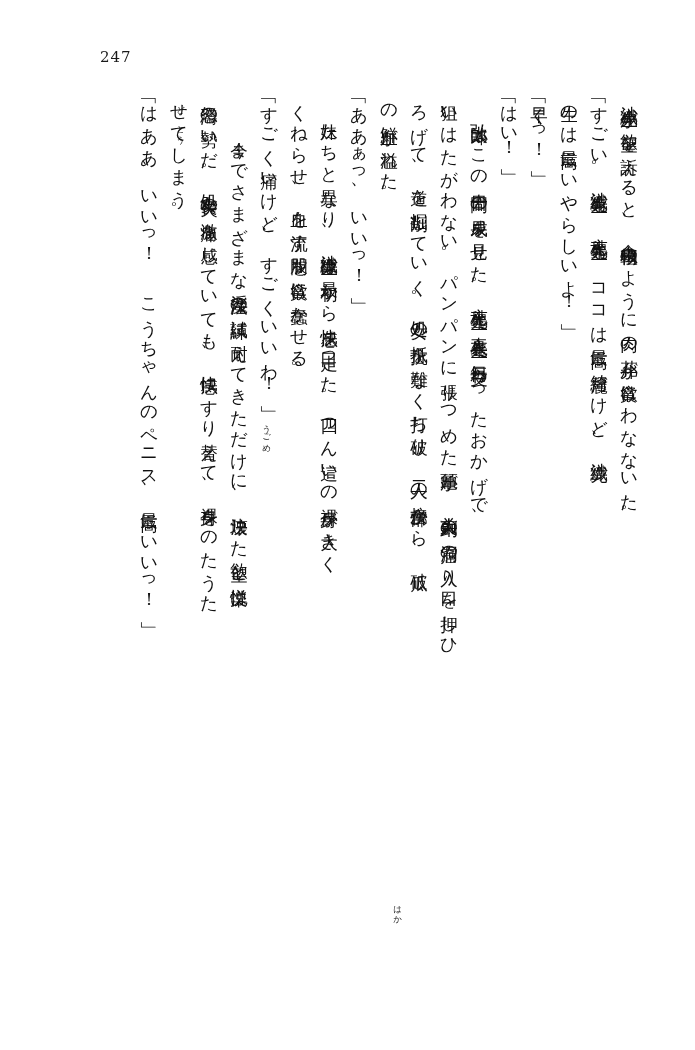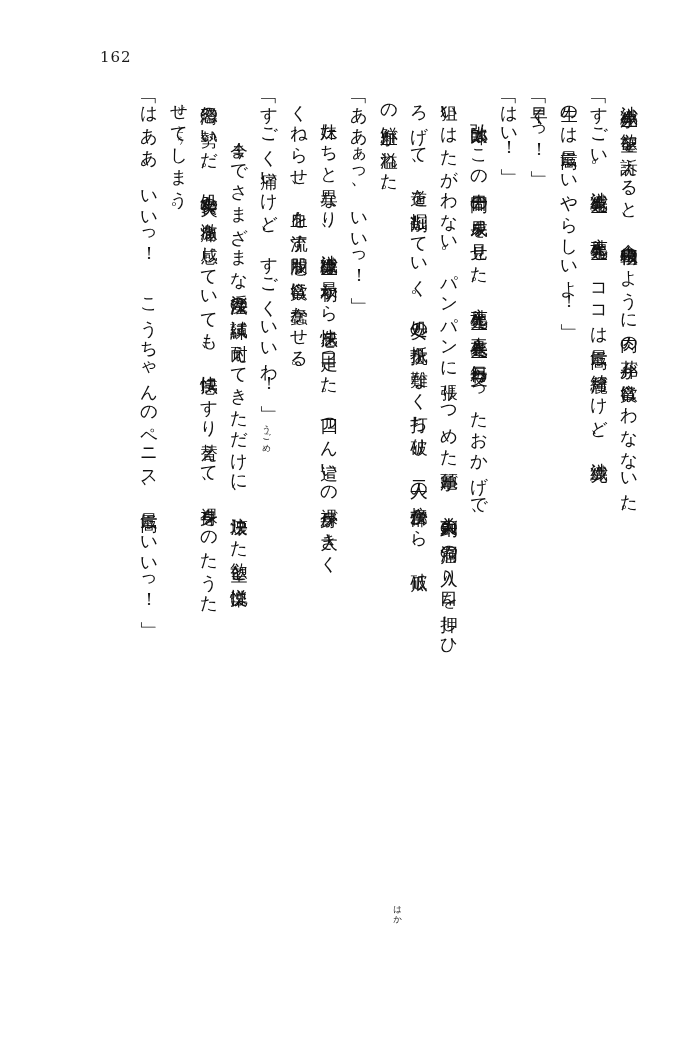--- a/index.html
+++ b/index.html
@@ -69,21 +69,21 @@
     text-orientation: upright;
     color: #111;
     font-family: "DejaVu Serif", "Liberation Serif", serif;
   }
 </style>
 </head>
 <body>
 
 <div class="page">
 
-  <div class="page-number">162</div>
+  <div class="page-number">247</div>
 
   <div class="text-body">
     <div class="line">沙織先生が欲望を訴えると、食虫植物のように肉の花弁が貪欲にわなないた。</div>
     <div class="line">「すごい。沙織先生も、充穂先生も、ココは最高に綺麗だけど、沙織先</div>
     <div class="line">生のは最高にいやらしいよ!」</div>
     <div class="line">「早くっ!」</div>
     <div class="line">「はい!」</div>
     <div class="line indent">弘太郎はこの十日間の成果を見せた。充穂先生と真衣先生と毎日交わったおかげで、</div>
     <div class="line">狙いはたがわない。パンパンに張りつめた亀頭が、前人未到の洞窟の入り口を押しひ</div>
     <div class="line">ろげて、道を掘削していく。処女の抵抗を難なく打ち破り、二人の接合部から、破瓜</div>

